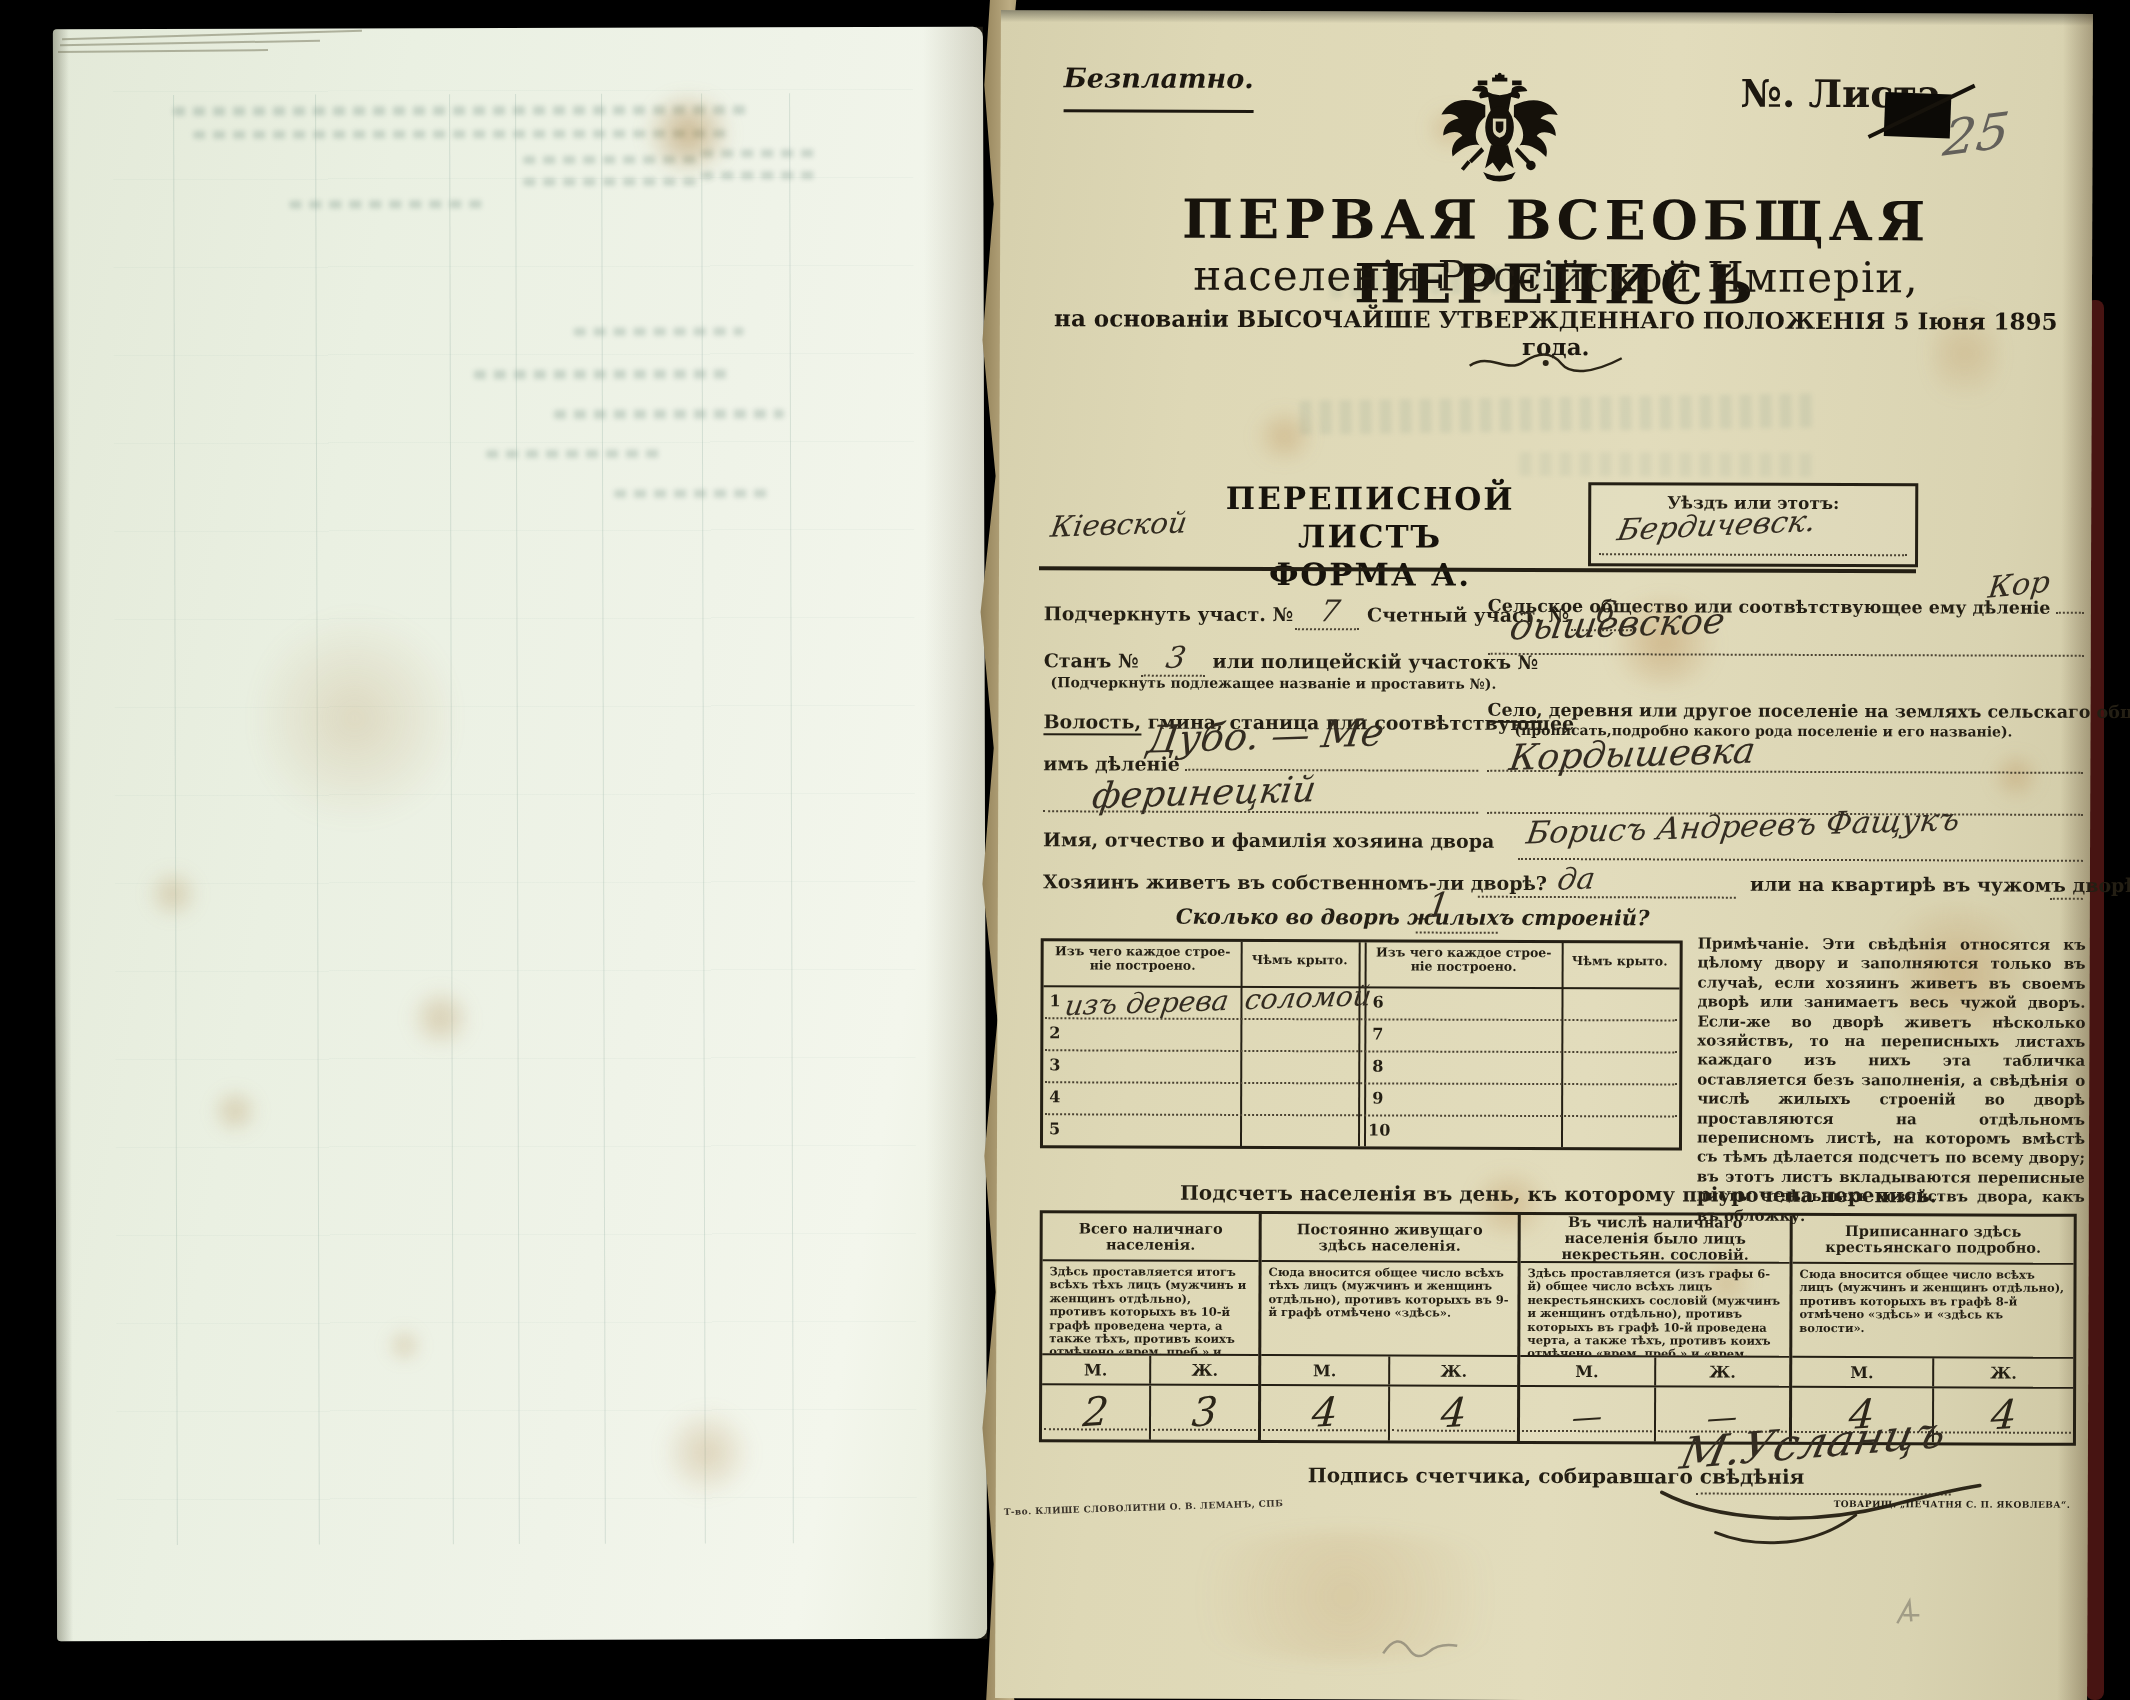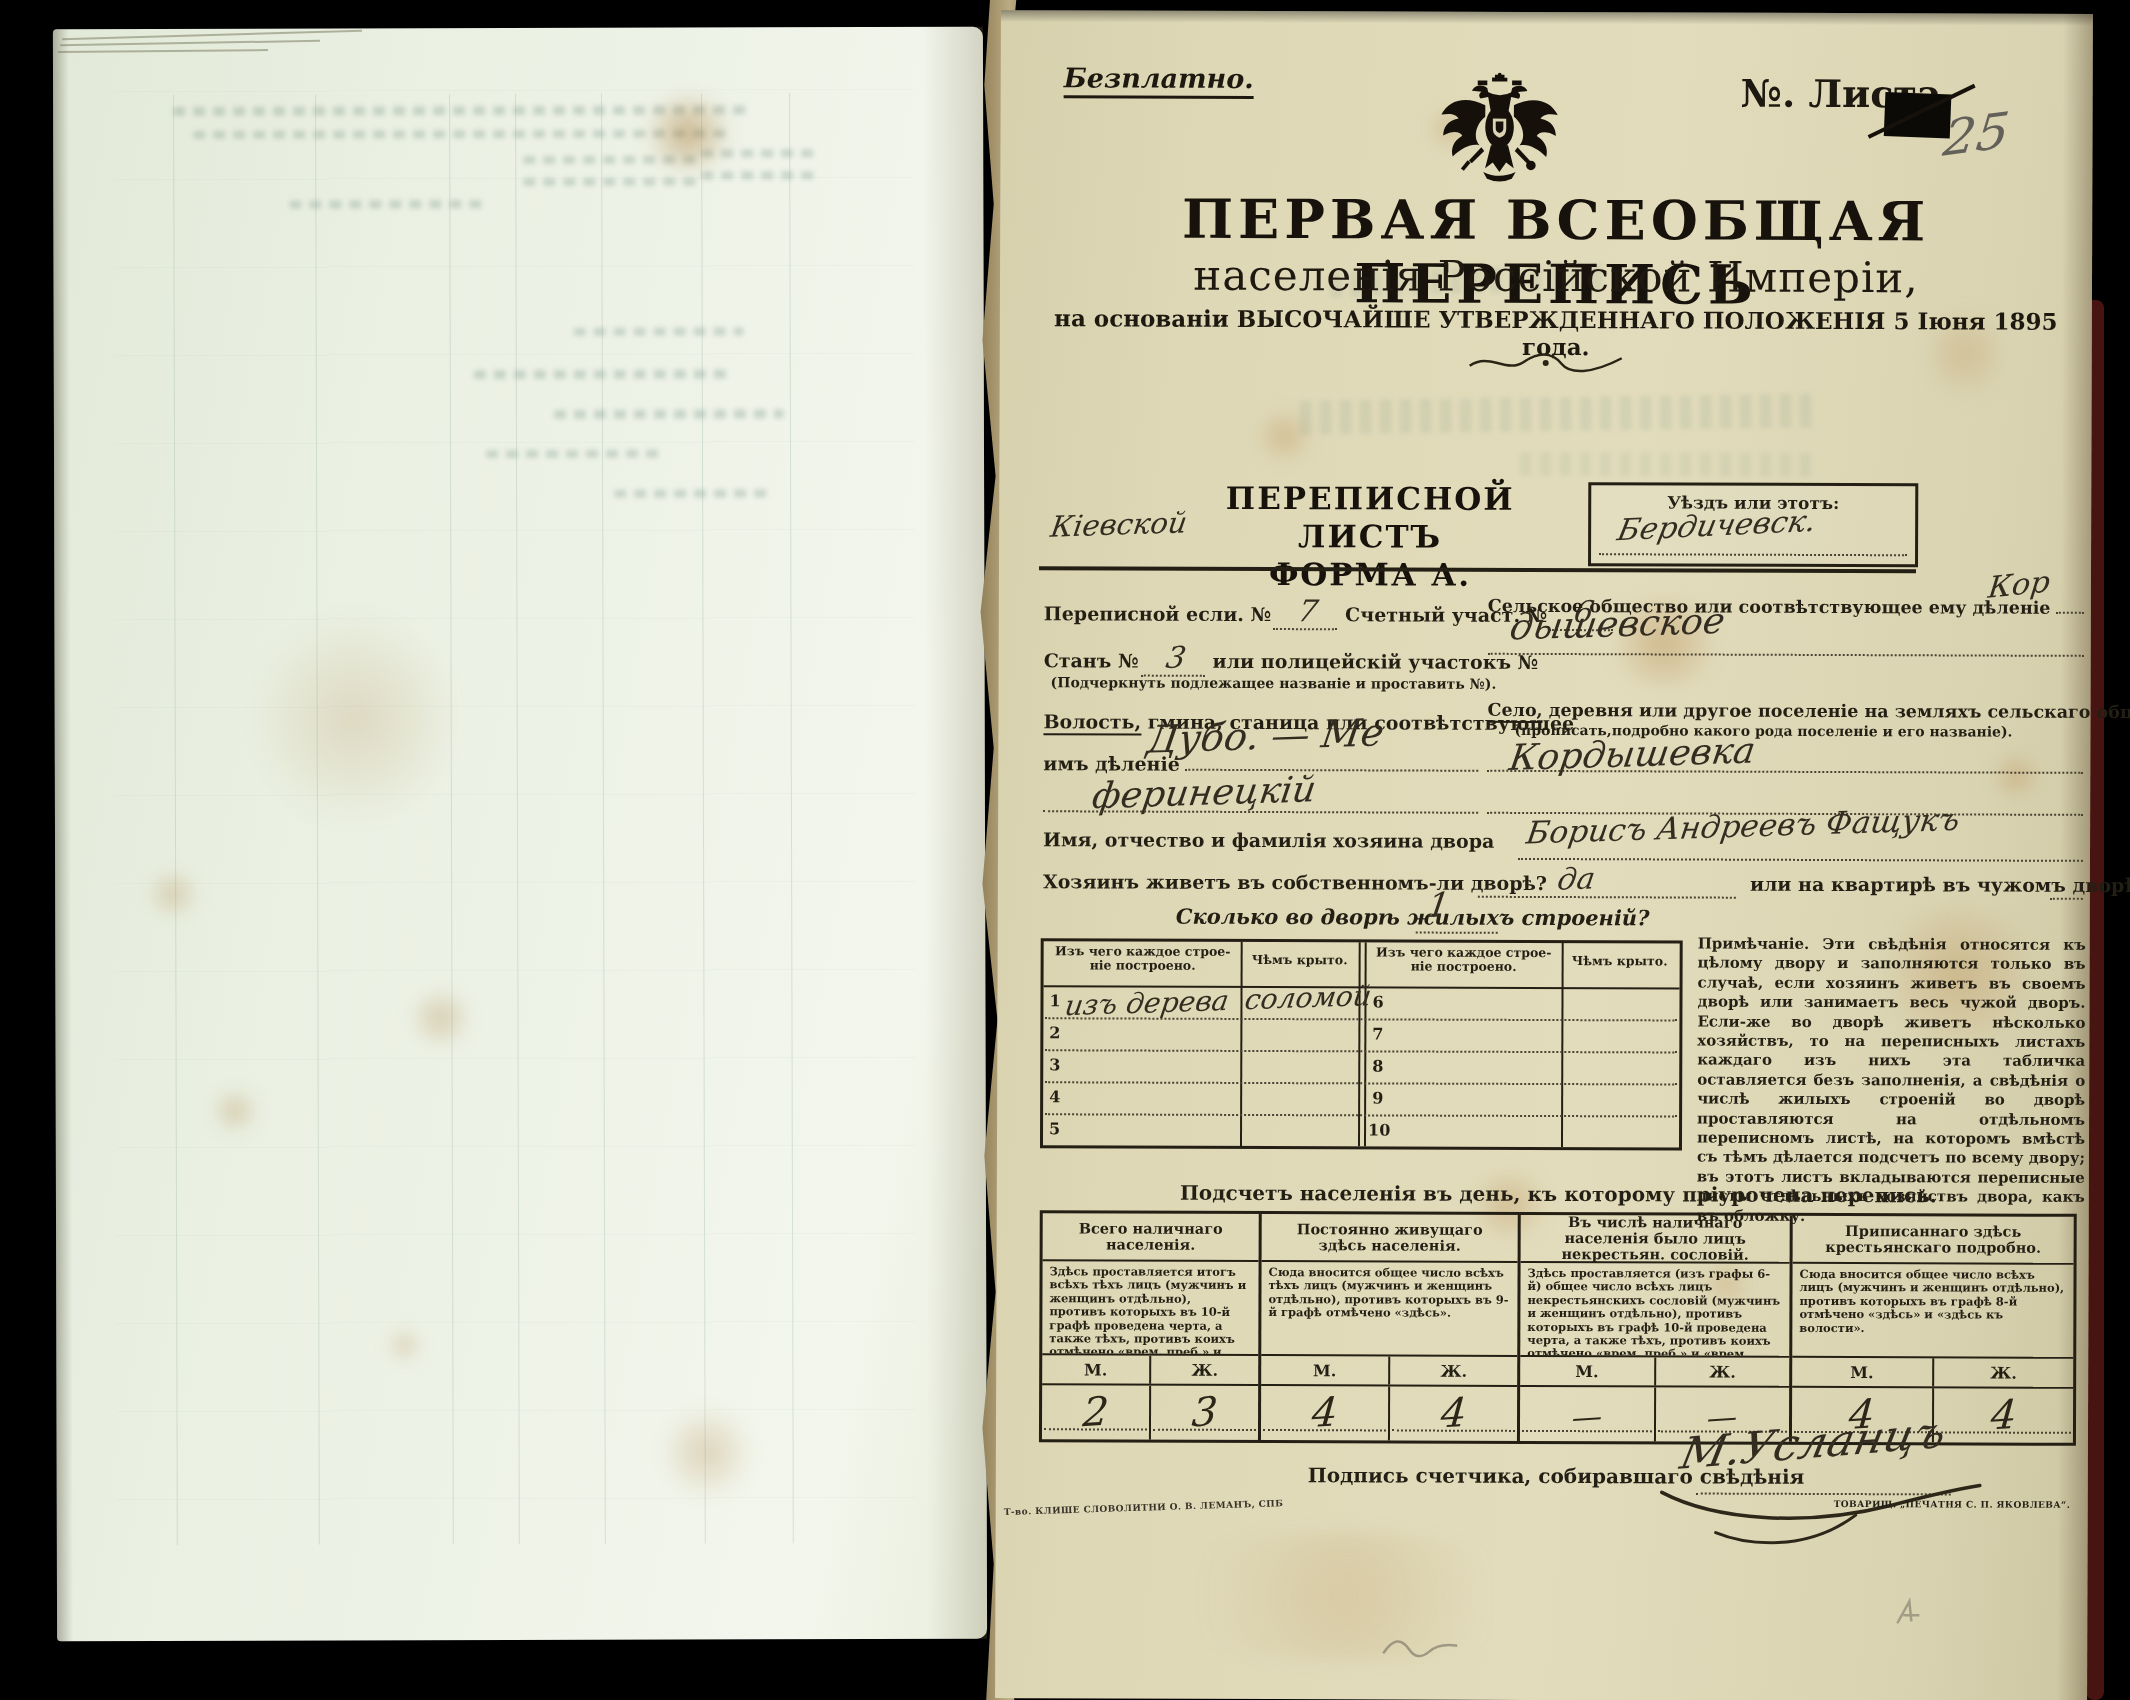--- a/index.html
+++ b/index.html
@@ -67,21 +67,21 @@
   .tg-mf{height:30px;border-bottom:2px solid #241f14;display:flex;box-sizing:border-box;}
   .tg-mf>div{flex:1;display:flex;align-items:center;justify-content:center;font:600 16px "DejaVu Serif",serif;color:#241f14;}
   .tg-mf>div:first-child{border-right:2px solid #241f14;}
   .tg-vals{flex:1;display:flex;}
   .tg-vals>div{flex:1;position:relative;display:flex;align-items:flex-end;justify-content:center;padding-bottom:12px;}
   .tg-vals>div:first-child{border-right:2px solid #241f14;}
   .tg-vals>div::after{content:"";position:absolute;left:2px;right:2px;bottom:9px;border-bottom:2px dotted #4a4232;}
   .hwv{font:italic 40px/0.8 "DejaVu Serif",serif;color:#2c2619;transform:skewX(-8deg) rotate(-4deg);position:relative;z-index:1;}
   
   .free{position:absolute;left:63px;top:52px;font:700 27px "DejaVu Serif",serif;font-style:italic;
-      color:#1d1810;border-bottom:3px solid #1d1810;padding-bottom:2px;}
+      color:#1d1810;border-bottom:3px solid #1d1810;padding-bottom:16px;}
   .sheetno{position:absolute;left:740px;top:58px;font:700 38px "DejaVu Serif",serif;color:#1d1810;}
   .blackbox{position:absolute;left:884px;top:80px;width:66px;height:44px;background:#0c0a06;transform:rotate(2deg);}
   .slash{position:absolute;left:862px;top:96px;width:118px;height:0;border-top:4px solid #16120b;transform:rotate(-26deg);}
   .pencil{position:absolute;left:944px;top:92px;font:italic 50px "DejaVu Serif",serif;color:#63605a;
       transform:skewX(-14deg) rotate(-8deg);}
   .title1{position:absolute;left:30px;right:10px;top:176px;text-align:center;
       font:700 54px "DejaVu Serif",serif;letter-spacing:5px;color:#17130c;}
   .title2{position:absolute;left:30px;right:10px;top:240px;text-align:center;
       font:400 42px "DejaVu Serif",serif;letter-spacing:1px;color:#1d1810;}
   .title3{position:absolute;left:30px;right:10px;top:294px;text-align:center;
@@ -203,21 +203,21 @@
 
     <div class="hbox" style="left:589px;top:470px;width:324px;height:78px;">
       <div class="blabel"><span class="u">Уѣздъ</span><span> или этотъ:</span></div>
       <div class="bdot"></div>
     </div>
     <div class="hw" style="left:620px;top:498px;font-size:30px;transform:skewX(-14deg) rotate(-3deg);">Бердичевск.</div>
 
     <div class="rule" style="left:40px;top:556px;width:877px;"></div>
 
     <div class="row" style="left:45px;top:585px;width:440px;">
-      <span class="lbl-in">Переписной если. №</span>
+      <span class="lbl-in">Подчеркнуть участ. №</span>
       <span class="hw-in">7</span>
       <span class="lbl-in">Счетный участ. №</span>
       <span class="hw-in">6</span>
     </div>
     <div class="row" style="left:45px;top:632px;width:440px;">
       <span class="lbl-in">Станъ №</span>
       <span class="hw-in">3</span>
       <span class="lbl-in">или полицейскій участокъ №</span>
       <span class="fill" style="width:66px;"></span>
     </div>

